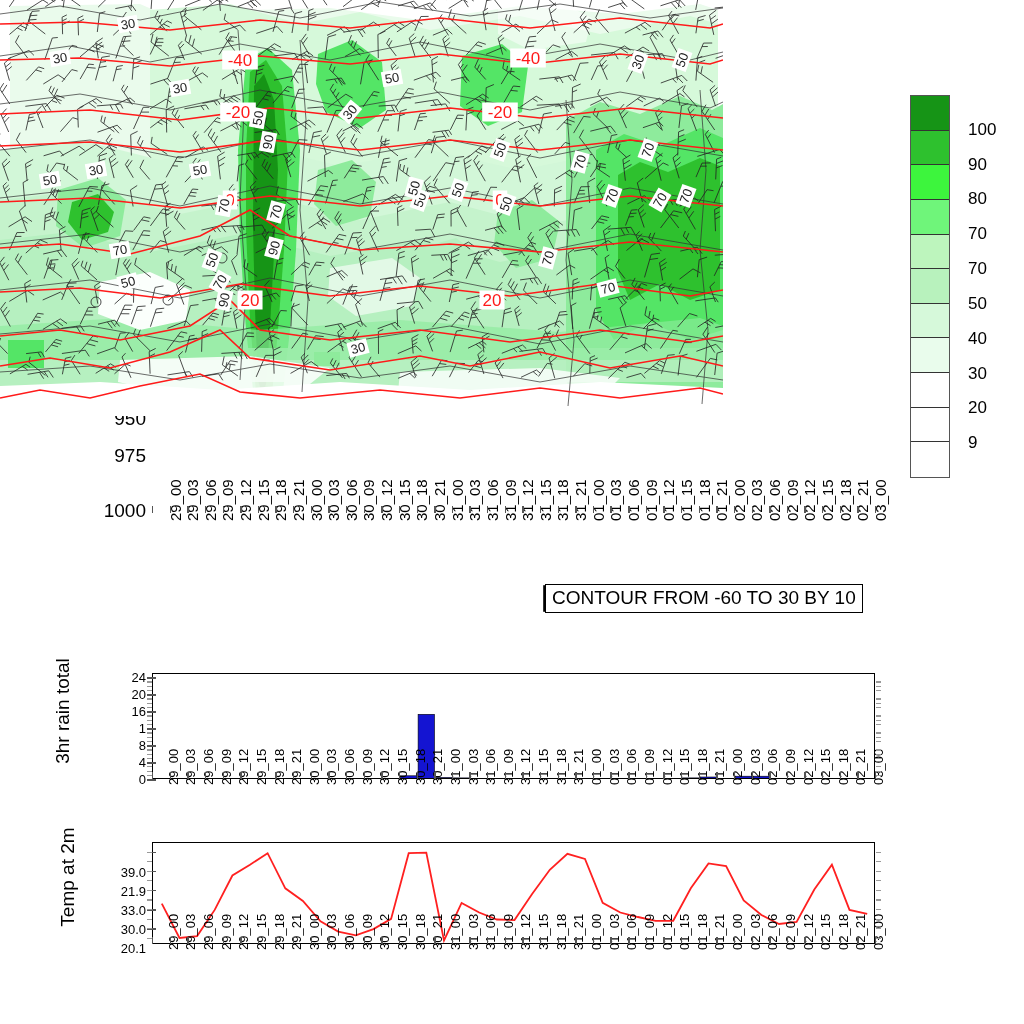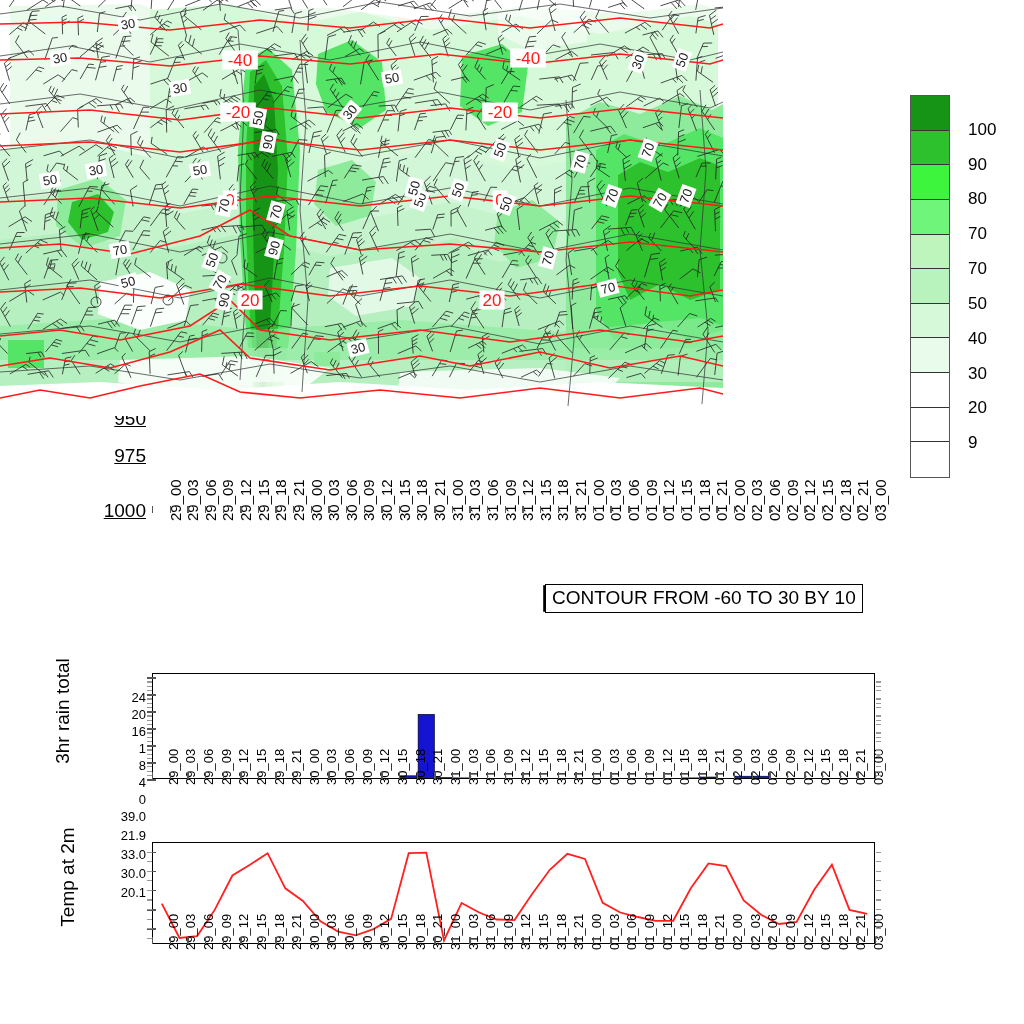--- a/index.html
+++ b/index.html
@@ -4,46 +4,46 @@
 <style>
   html,body{margin:0;padding:0;background:#fff;}
   body{width:1024px;height:1024px;position:relative;overflow:hidden;
        font-family:"Liberation Sans",sans-serif;color:#000;}
   .abs{position:absolute;}
   #title{left:0;top:28px;width:1024px;text-align:center;font-size:34px;letter-spacing:.2px;}
 
   
   #main-panel{left:152px;top:97px;width:723px;height:416px;border:1.6px solid #000;box-sizing:border-box;background:#fff;overflow:hidden;}
   #main-svg{position:absolute;left:0;top:0;}
-  .ylab{position:absolute;right:0;transform:translateY(-50%);font-size:19px;text-align:right;white-space:nowrap;text-decoration:underline;}
+  .ylab{position:absolute;right:0;transform:translateY(-50%);font-size:19px;text-align:right;white-space:nowrap;}
   #ylabels{position:absolute;left:96px;top:97px;width:50px;height:416px;}
   #ytitle{position:absolute;left:-62px;top:228px;width:200px;text-align:center;font-size:21px;
           transform:rotate(-90deg);transform-origin:center;}
   #xlabels-main{position:absolute;left:152px;top:519px;width:723px;height:70px;}
   .xlab{position:absolute;font-size:15px;white-space:nowrap;transform:rotate(-90deg);transform-origin:left top;}
   #contour-note{position:absolute;left:545px;top:584px;border:1.5px solid #000;padding:2px 6px 3px 6px;
                 font-size:19px;background:#fff;box-shadow:-3px 0 0 -1.2px #000;}
 
   
   #cbar{position:absolute;left:910px;top:95px;width:40px;height:383px;border:1px solid #555;box-sizing:border-box;}
   .cband{width:100%;box-sizing:border-box;border-bottom:1px solid #333;}
   .cband:last-child{border-bottom:none;}
   .ctick{position:absolute;left:968px;font-size:17px;transform:translateY(-50%);}
 
   
   #rain-panel{position:absolute;left:152px;top:673px;width:723px;height:106px;border:1.6px solid #000;box-sizing:border-box;background:#fff;overflow:hidden;}
   #rain-ylabels{position:absolute;left:100px;top:673px;width:46px;height:106px;}
-  .rylab{position:absolute;right:0;transform:translateY(-50%);font-size:13px;margin-top:20px;}
+  .rylab{position:absolute;right:0;transform:translateY(-50%);font-size:13px;}
   #rain-title{position:absolute;left:-25px;top:700px;width:175px;text-align:center;font-size:19px;
               transform:rotate(-90deg);transform-origin:center;}
   #xlabels-rain{position:absolute;left:152px;top:783px;width:723px;height:62px;}
 
   
   #temp-panel{position:absolute;left:152px;top:842px;width:723px;height:102px;border:1.6px solid #000;box-sizing:border-box;background:#fff;overflow:hidden;}
-  #temp-ylabels{position:absolute;left:92px;top:806px;width:54px;height:102px;}
+  #temp-ylabels{position:absolute;left:92px;top:862px;width:54px;height:102px;}
   .tylab{position:absolute;right:0;transform:translateY(-50%);font-size:13px;}
   #temp-title{position:absolute;left:-20px;top:866px;width:175px;text-align:center;font-size:19px;
               transform:rotate(-90deg);transform-origin:center;}
   #xlabels-temp{position:absolute;left:152px;top:948px;width:723px;height:62px;}
   .tickmark{position:absolute;background:#555;}
 </style>
 </head>
 <body>
 
 <div id="title" class="abs">Station: AGADEZ</div>

